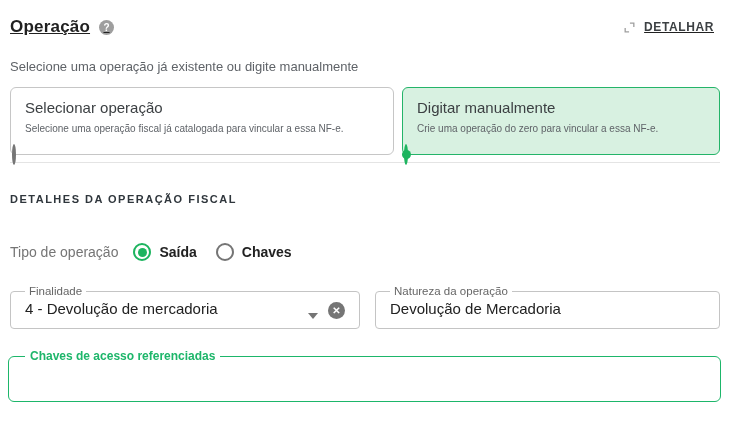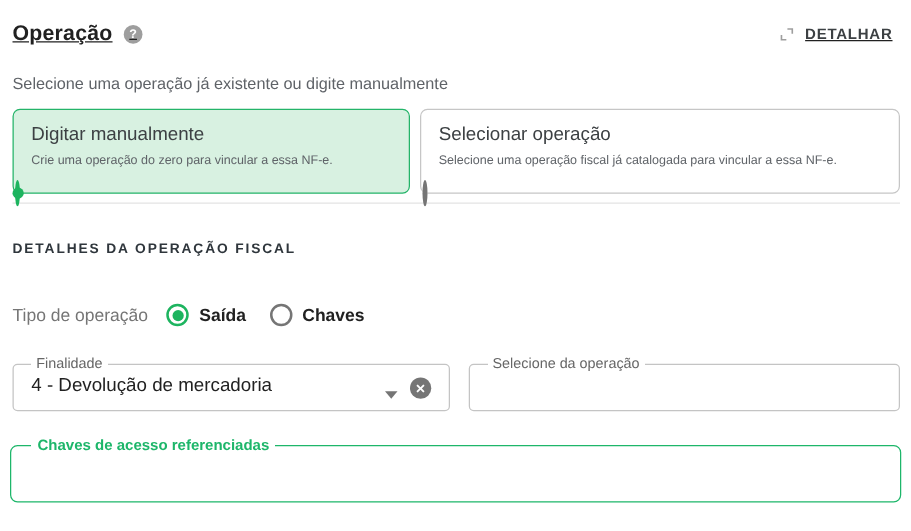--- a/index.html
+++ b/index.html
@@ -262,29 +262,29 @@
         <path d="M4 14 V20 H10"></path>
         <path d="M14 4 H20 V10"></path>
       </svg>
       <span>DETALHAR</span>
     </button>
   </div>
 
   <div class="subtitle">Selecione uma operação já existente ou digite manualmente</div>
 
   <div class="cards-row">
+    <div class="option-card left">
+      <div class="card-title">Selecionar operação</div>
+      <div class="card-desc">Selecione uma operação fiscal já catalogada para vincular a essa NF-e.</div>
+      <span class="radio card-radio"></span>
+    </div>
     <div class="option-card right selected">
       <div class="card-title">Digitar manualmente</div>
       <div class="card-desc">Crie uma operação do zero para vincular a essa NF-e.</div>
       <span class="radio card-radio checked"></span>
-    </div>
-    <div class="option-card left">
-      <div class="card-title">Selecionar operação</div>
-      <div class="card-desc">Selecione uma operação fiscal já catalogada para vincular a essa NF-e.</div>
-      <span class="radio card-radio"></span>
     </div>
   </div>
 
   <hr class="divider">
 
   <div class="section-header">DETALHES DA OPERAÇÃO FISCAL</div>
 
   <div class="type-row">
     <span class="type-label">Tipo de operação</span>
     <div class="radio-group">
@@ -302,21 +302,24 @@
   <div class="fields-row">
     <fieldset class="outlined field-finalidade">
       <legend>Finalidade</legend>
       <div class="field-inner">
         <input class="field-input" type="text" value="4 - Devolução de mercadoria" style="">
         <span class="caret-down-icon"></span>
         <span class="clear-icon">✕</span>
       </div>
     </fieldset>
     <fieldset class="outlined field-natureza">
-      <legend>Selecione da operação</legend>
+      <legend>Natureza da operação</legend>
+      <div class="field-inner">
+        <input class="field-input" type="text" value="Devolução de Mercadoria" style="">
+      </div>
     </fieldset>
   </div>
 
   <fieldset class="keys-field">
     <legend>Chaves de acesso referenciadas</legend>
     <input class="keys-input" type="text" value="" style="">
   </fieldset>
 
 </div>
 

